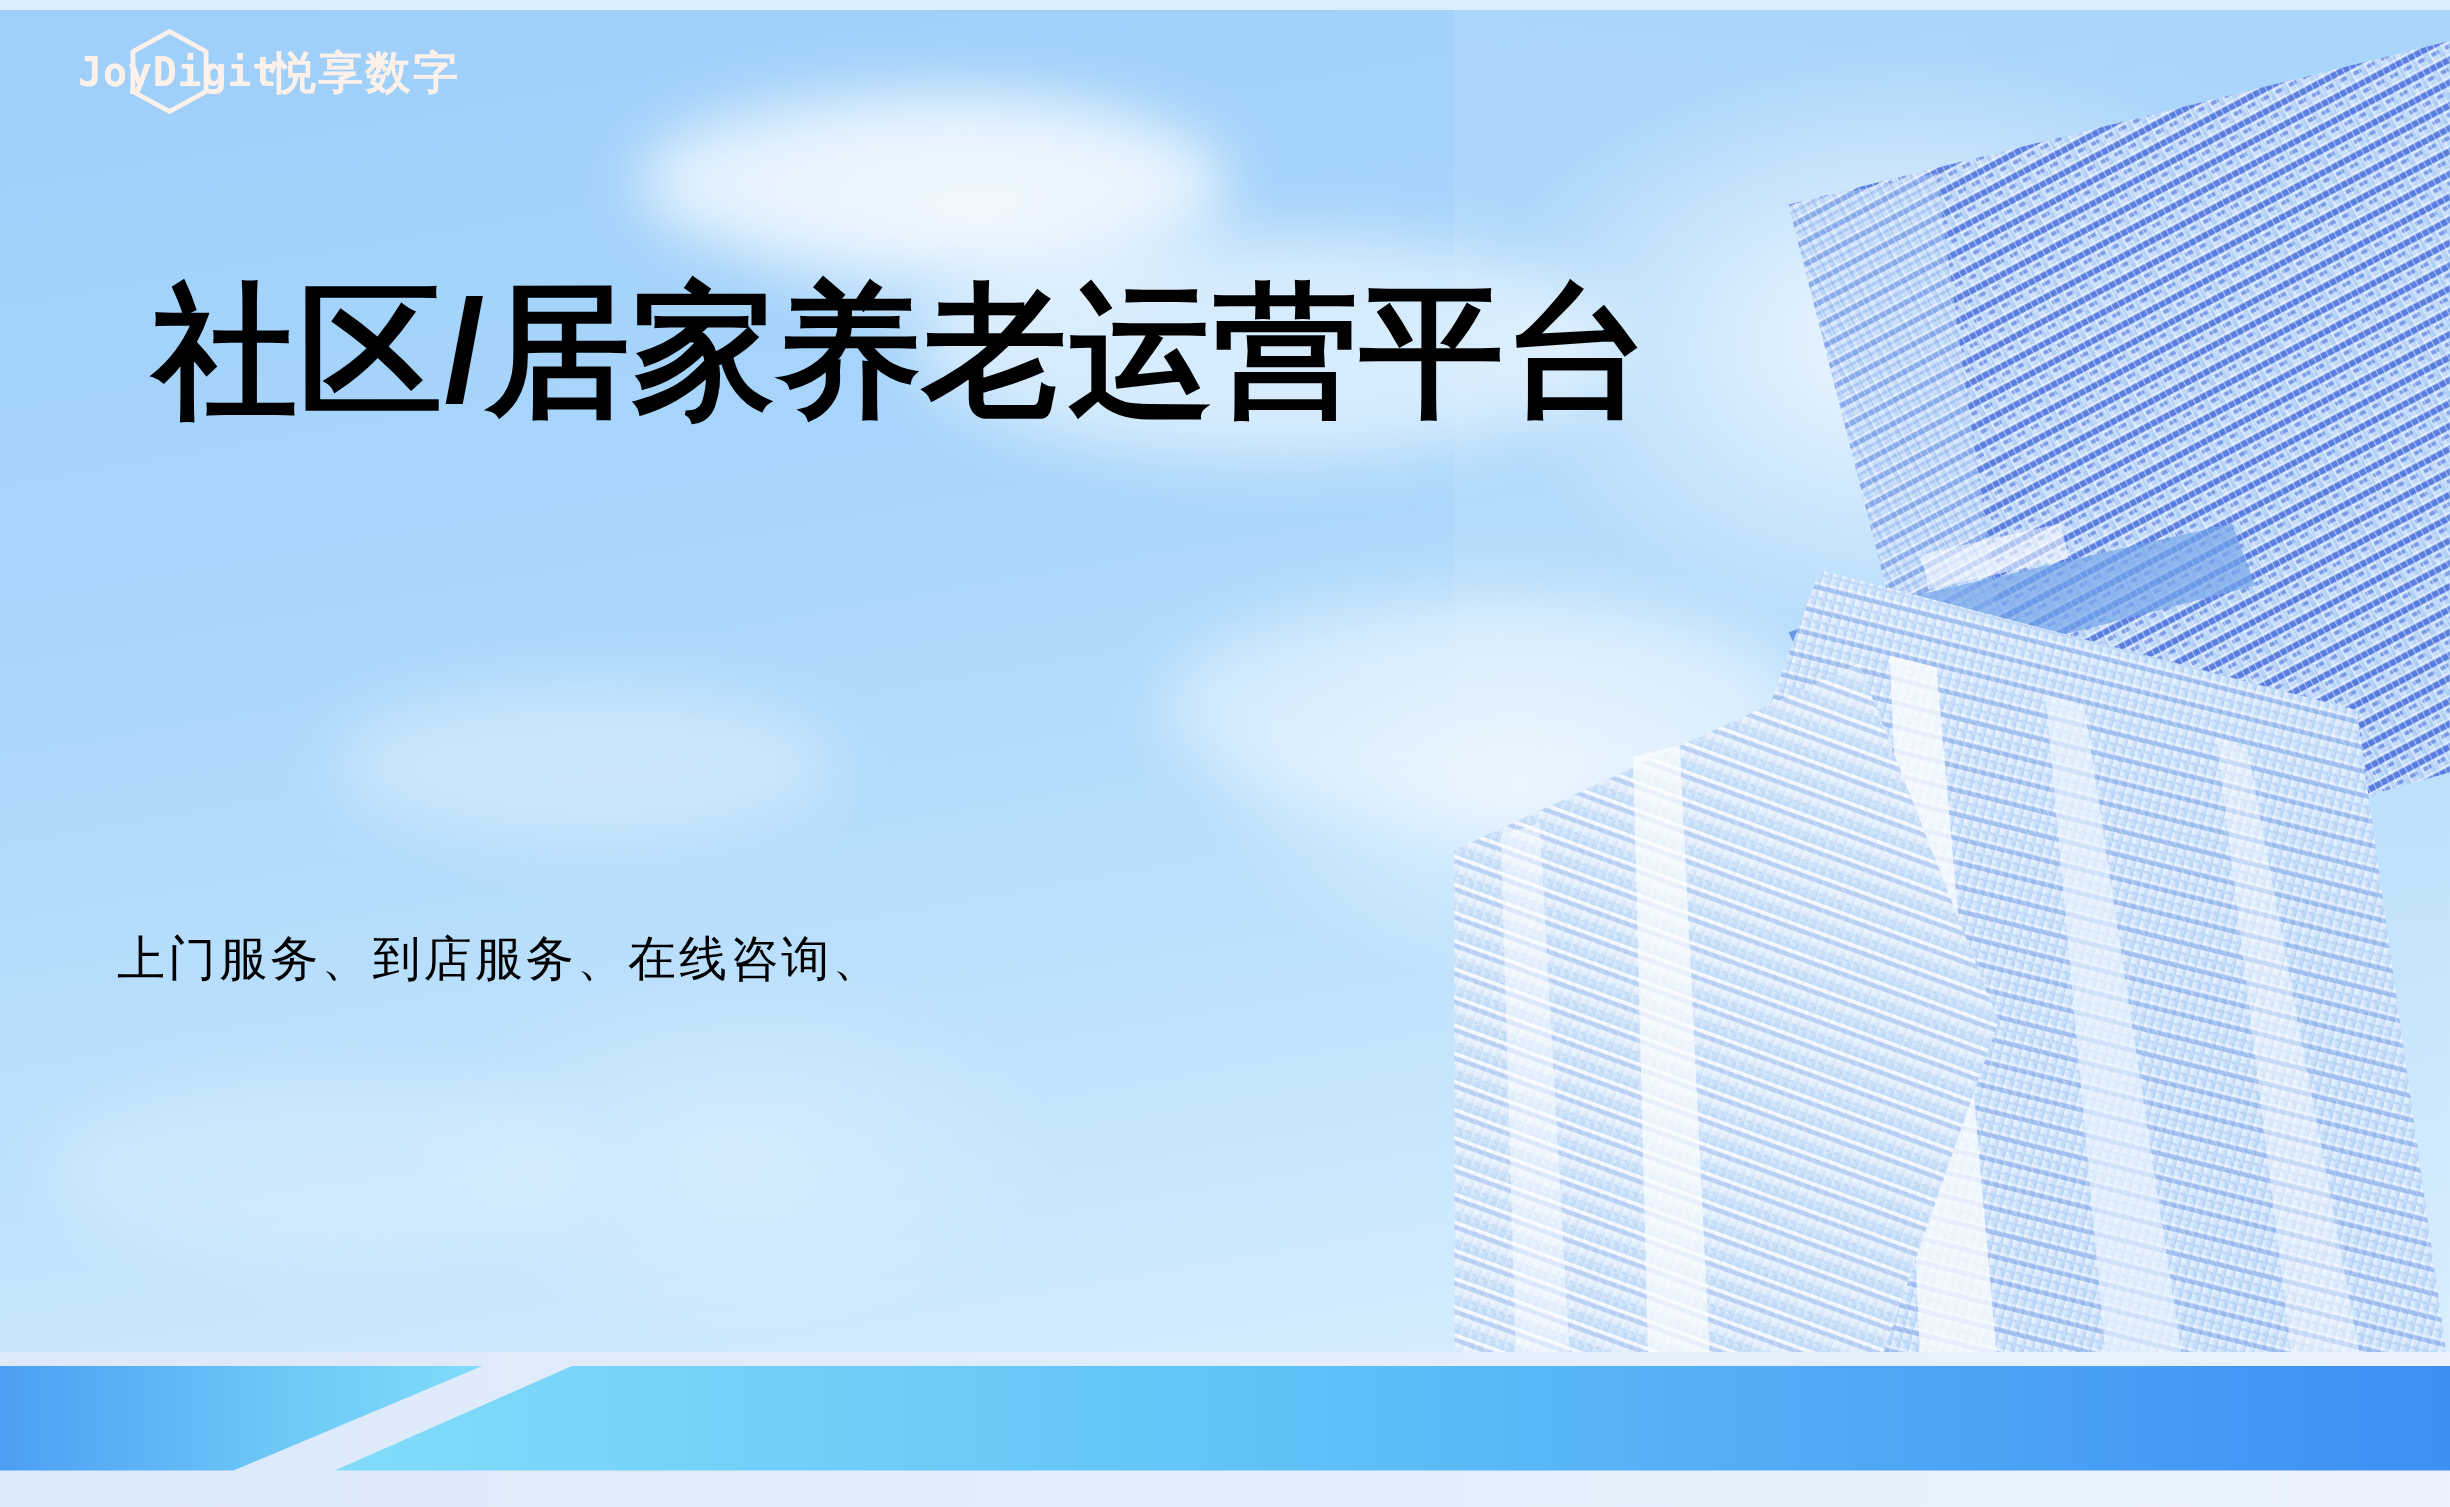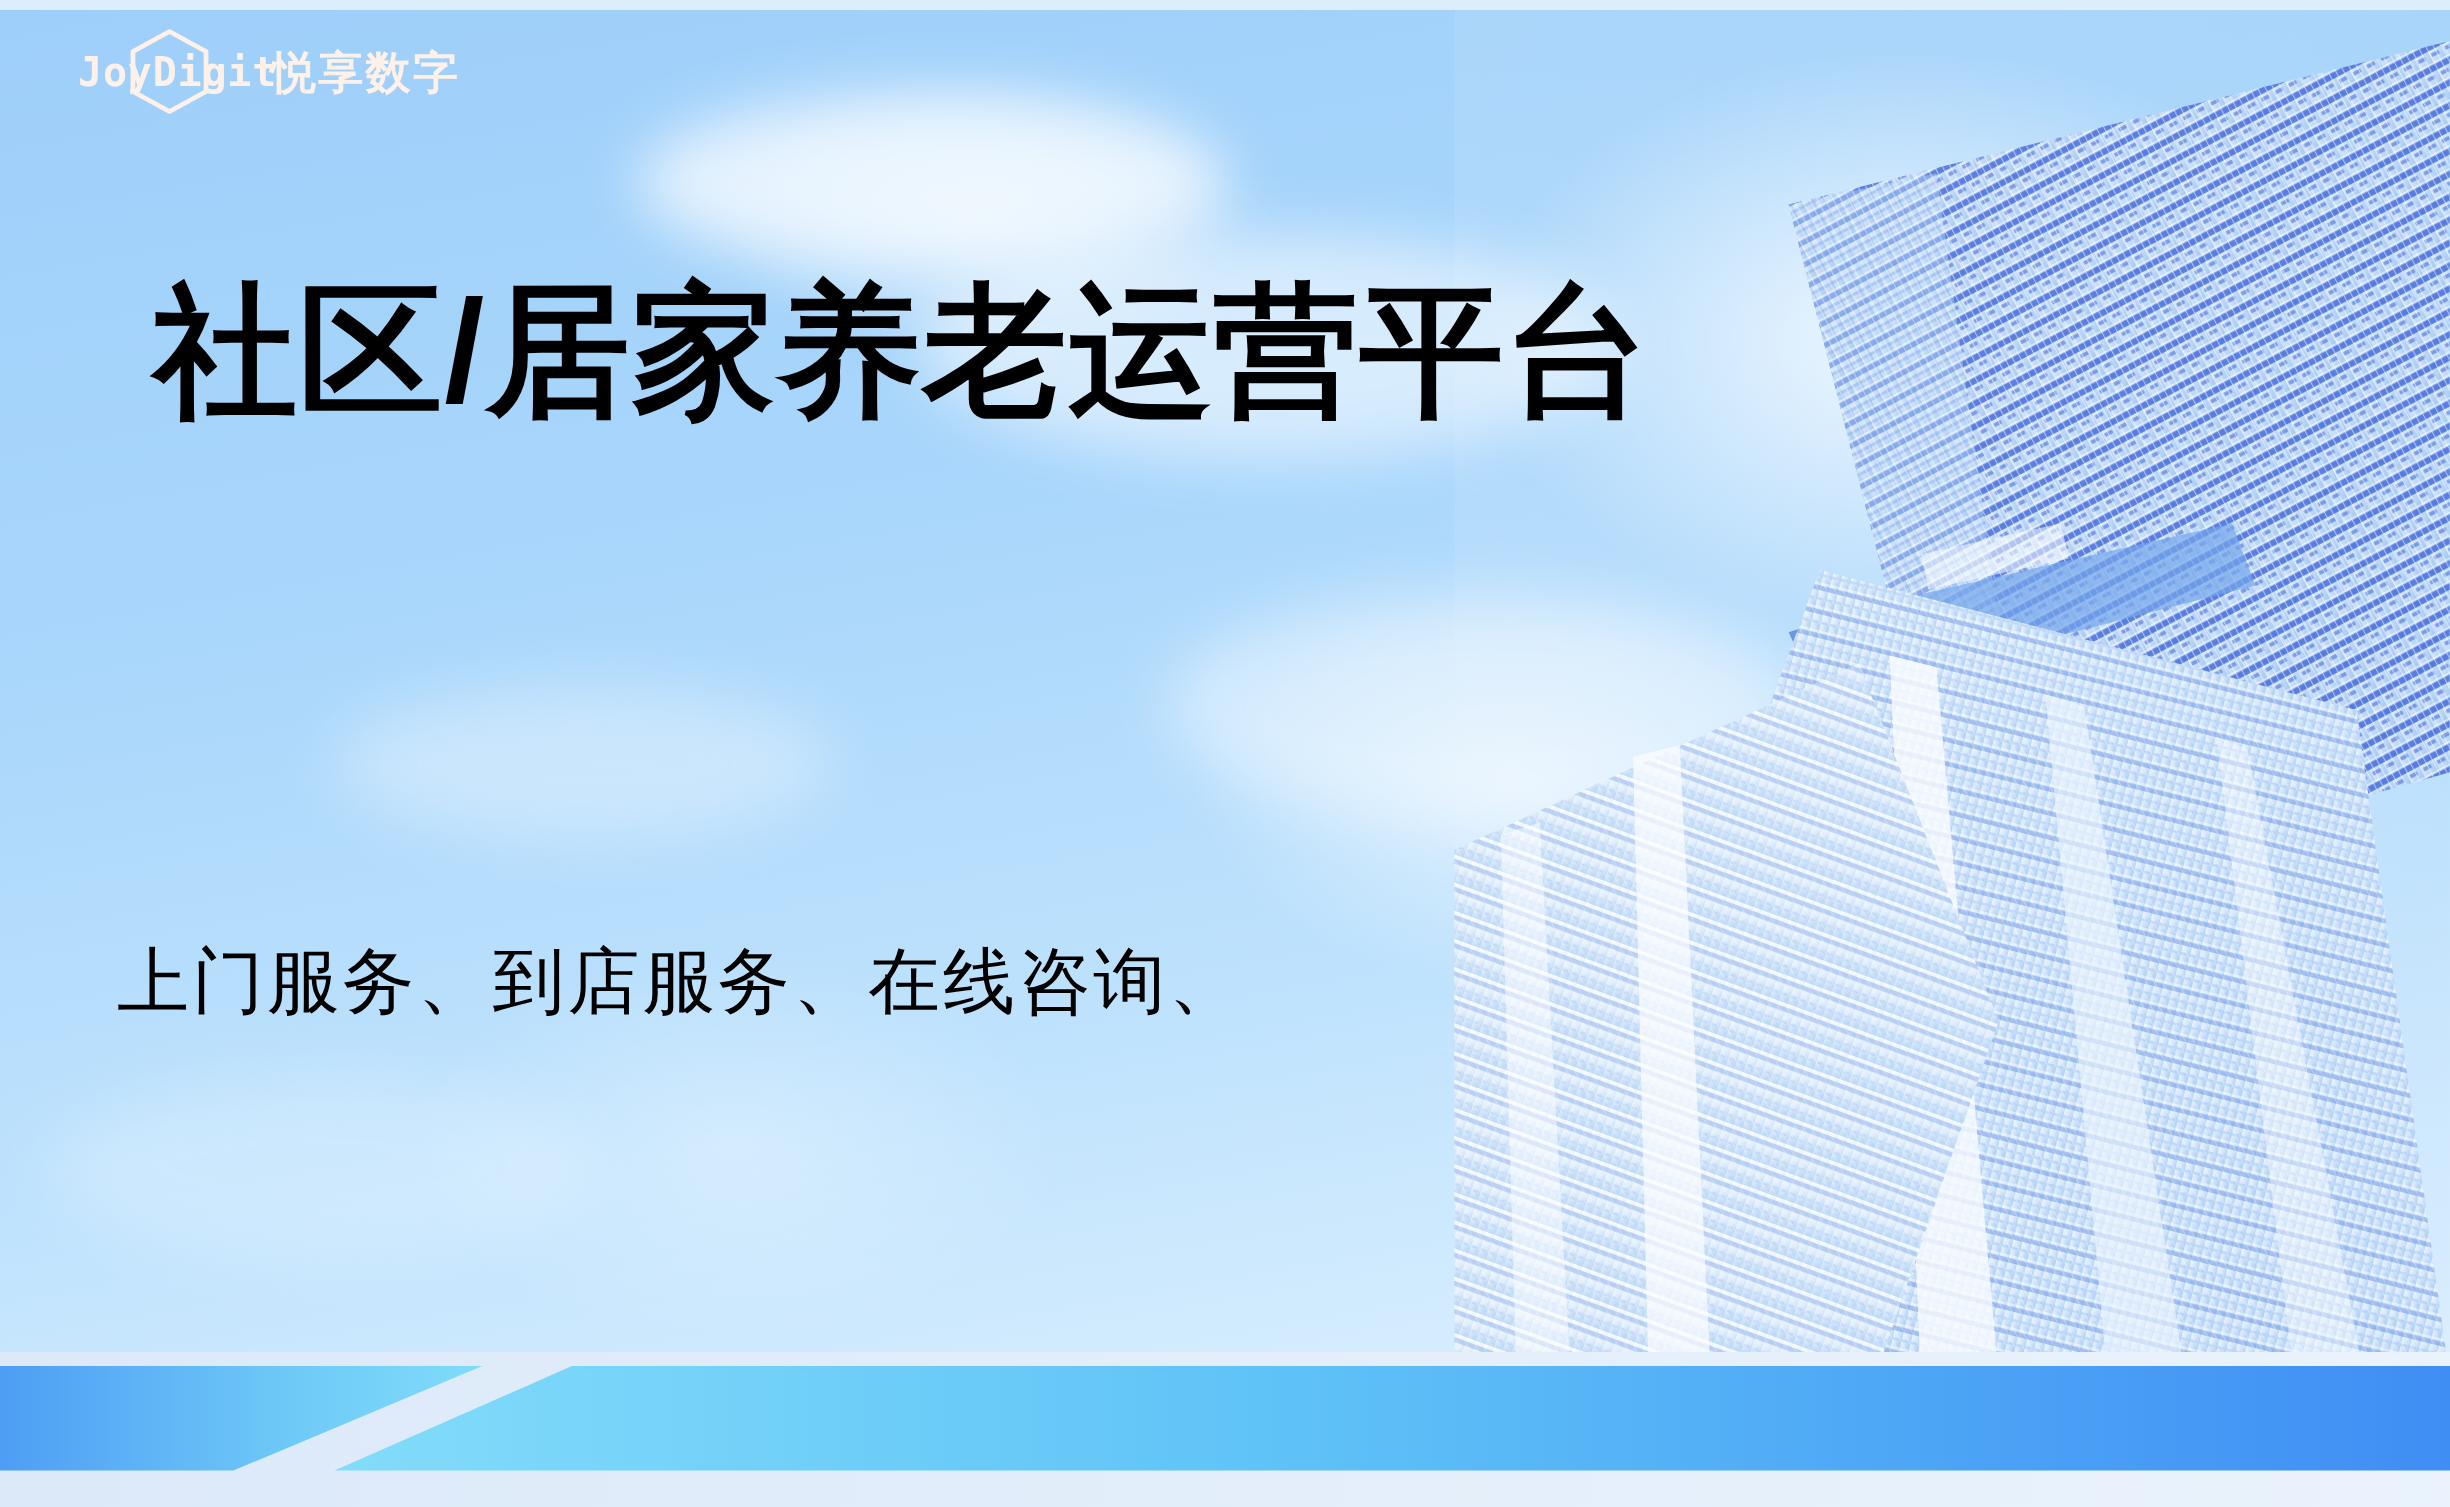--- a/index.html
+++ b/index.html
@@ -143,21 +143,21 @@
   }
 
   
   .body-lines {
     position: absolute;
     left: 117px;
     top: 914px;
     z-index: 10;
   }
   .body-line {
-    font-size: 72px;
+    font-size: 48px;
     font-weight: normal;
     color: #000000;
     letter-spacing: 3.1px;
     line-height: 1.88;
     white-space: nowrap;
   }
 
   
   .bottom-band {
     position: absolute;

